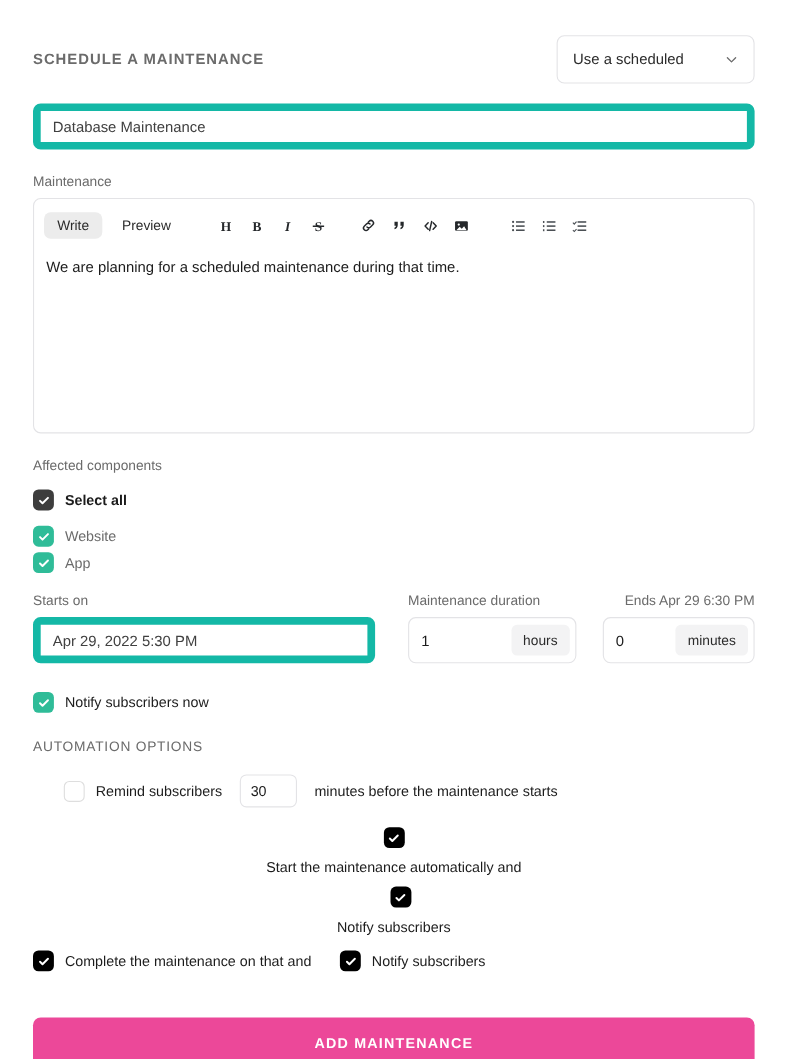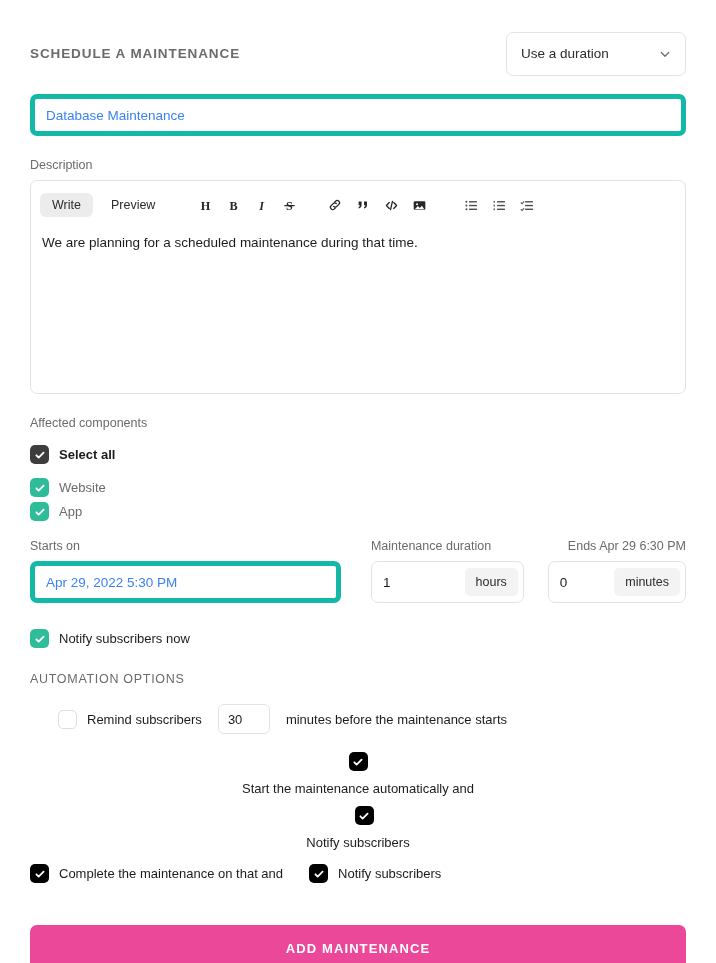--- a/index.html
+++ b/index.html
@@ -62,27 +62,27 @@
   
   .field-label {
     font-size: 12.5px;
     color: #6b6b6b;
     margin-bottom: 8px;
     display: block;
   }
   .text-input {
     width: 100%;
     height: 42px;
-    border: 5px solid #14b8a6;
+    border: 7px solid #14b8a6;
     border-radius: 7px;
     background: #fff;
     padding: 0 11px;
     font-size: 13.5px;
     font-family: "Liberation Sans", sans-serif;
-    color: #3b82f6;
+    color: #404040;
     outline: none;
   }
 
   
   .editor {
     border: 1px solid #e3e3e6;
     border-radius: 7px;
     background: #fff;
     height: 214px;
     overflow: hidden;
@@ -260,35 +260,35 @@
   }
 </style>
 </head>
 <body>
 
 <div class="page">
 
   <div class="header-row">
     <div class="page-title">SCHEDULE A MAINTENANCE</div>
     <div class="template-select">
-      <span>Use a duration</span>
+      <span>Use a scheduled</span>
       <span class="chevron">
         <svg viewBox="0 0 16 16" width="12" height="12" fill="none" stroke="#6b6b6b" stroke-width="1.6" stroke-linecap="round" stroke-linejoin="round">
             <path d="M3 6l5 5 5-5"></path>
           </svg>
       </span>
     </div>
   </div>
 
   <div style="margin-top:22px;">
     <input class="text-input" type="text" value="Database Maintenance" style="">
   </div>
 
   <div style="margin-top:22px;">
-    <label class="field-label">Description</label>
+    <label class="field-label">Maintenance</label>
     <div class="editor">
       <div class="editor-toolbar">
 
         <div class="tab-btn active">Write</div>
         <div class="tab-btn" style="margin-left:6px;">Preview</div>
 
         <div class="tool-group tool-gap-lg">
           <div class="tool-btn">
             <svg width="15" height="15" viewBox="0 0 16 16">
                 <text x="8" y="12.5" font-family="Liberation Serif, serif" font-size="13" font-weight="bold" text-anchor="middle" fill="#25282b">H</text>

